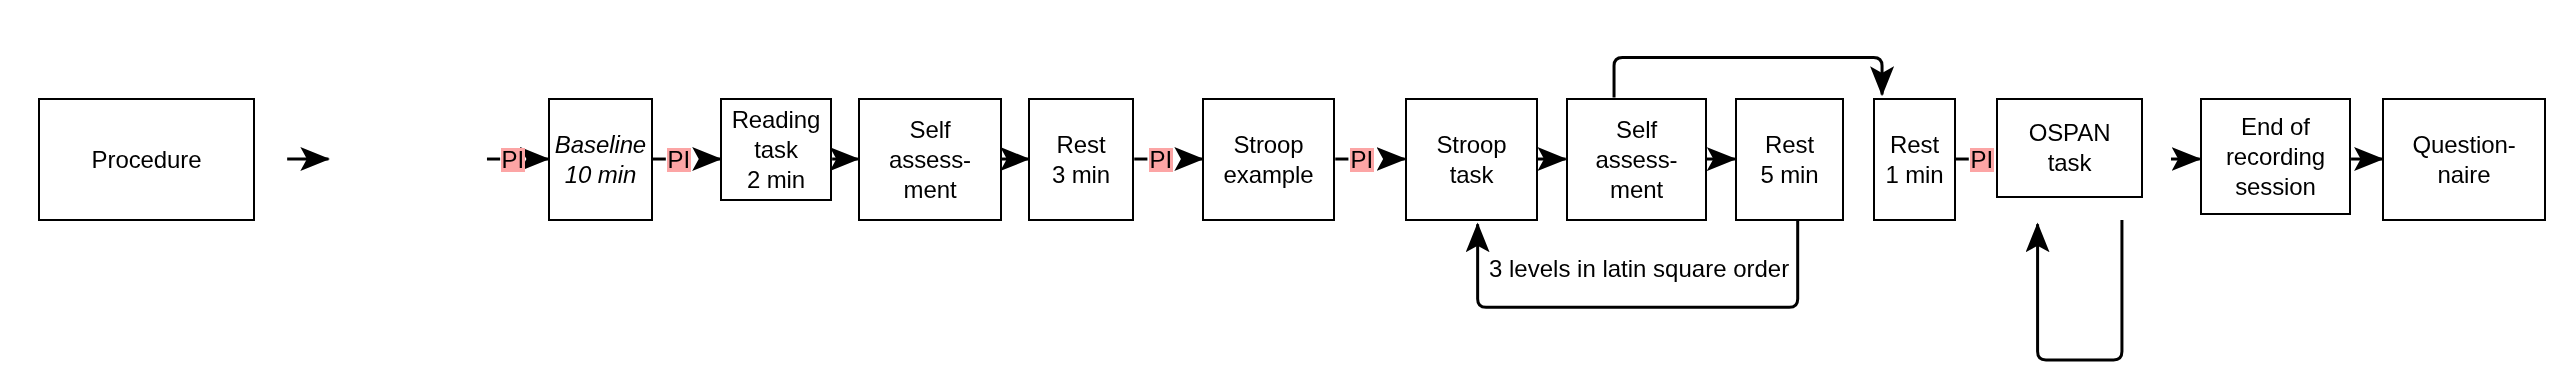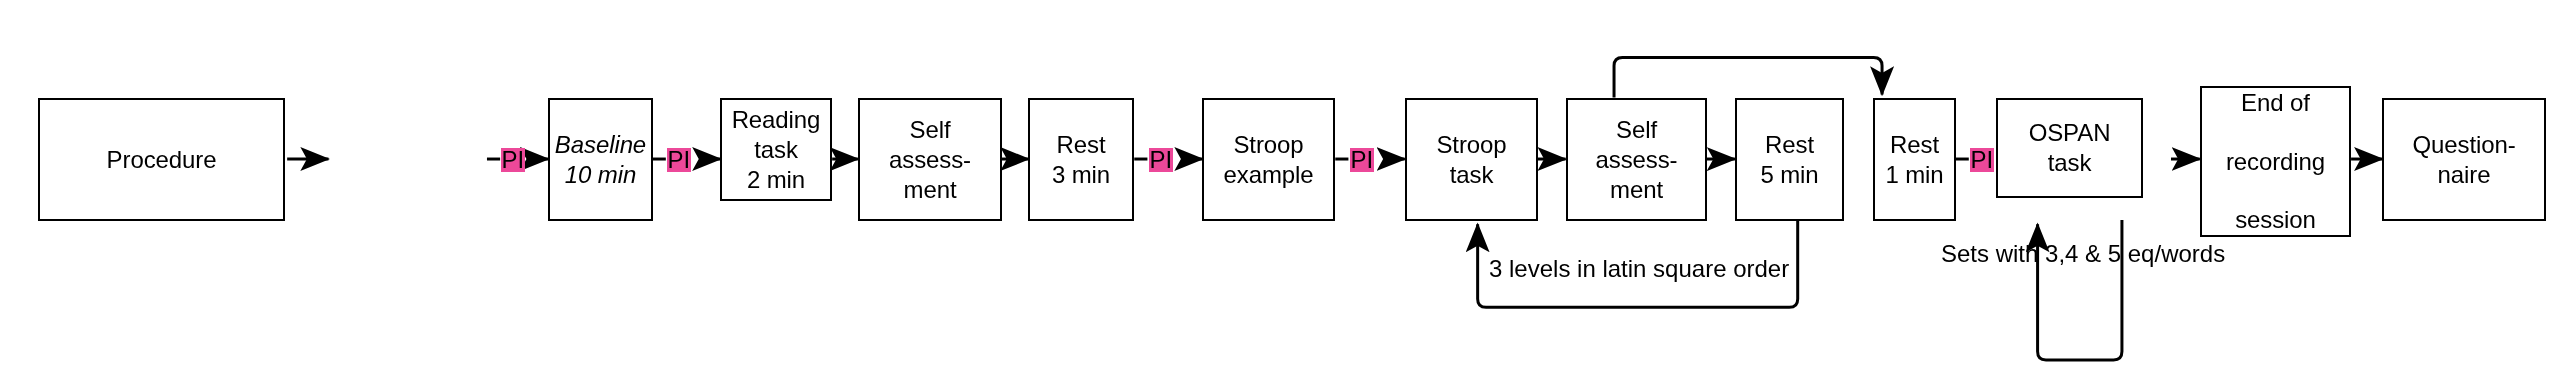--- a/index.html
+++ b/index.html
@@ -32,21 +32,21 @@
     line-height: 30px;
     letter-spacing: -0.1px;
     z-index: 3;
   }
   .node .ln { display: block; white-space: nowrap; }
   .conn-label {
     position: absolute;
     font-size: 24px;
     line-height: 24px;
     z-index: 4;
-    background: #ec4899;
+    background: #fca5a5;
     padding: 0 0.6px;
   }
   .annot {
     position: absolute;
     font-size: 24px;
     line-height: 29px;
     text-align: center;
     z-index: 4;
     white-space: nowrap;
   }
@@ -103,21 +103,21 @@
       <path d="M3930,266 L3982,266"></path>
 
       <path d="M2698,163 L2698,110 Q2698,96 2712,96 L3132,96 Q3146,96 3146,110 L3146,158"></path>
 
       <path d="M3005,368 L3005,500 Q3005,514 2991,514 L2484,514 Q2470,514 2470,500 L2470,375"></path>
 
       <path d="M3547,368 L3547,588 Q3547,602 3533,602 L3420,602 Q3406,602 3406,588 L3406,375"></path>
     </g>
   </svg>
 
-  <div class="node" style="left:38px; top:98px; width:247px; height:123px;">
+  <div class="node" style="left:38px; top:98px; width:217px; height:123px;">
     <span class="ln">Procedure</span>
   </div>
 
 
   <div class="node" style="left:548px; top:98px; width:105px; height:123px;font-style:italic;">
     <span class="ln">Baseline</span>
     <span class="ln">10 min</span>
   </div>
 
   <div class="node" style="left:720px; top:98px; width:112px; height:103px;">
@@ -161,21 +161,21 @@
   <div class="node" style="left:1873px; top:98px; width:83px; height:123px;">
     <span class="ln">Rest</span>
     <span class="ln">1 min</span>
   </div>
 
   <div class="node" style="left:1996px; top:98px; width:147px; height:100px;">
     <span class="ln">OSPAN</span>
     <span class="ln">task</span>
   </div>
 
-  <div class="node" style="left:2200px; top:86px; width:151px; height:151px;justify-content:space-between;">
+  <div class="node" style="left:2200px; top:98px; width:151px; height:117px;">
     <span class="ln">End of</span>
     <span class="ln">recording</span>
     <span class="ln">session</span>
   </div>
 
   <div class="node" style="left:2382px; top:98px; width:164px; height:123px;">
     <span class="ln">Question-</span>
     <span class="ln">naire</span>
   </div>
 
@@ -183,19 +183,15 @@
   <div class="conn-label" style="left:667px; top:148px;">PI</div>
   <div class="conn-label" style="left:1149px; top:148px;">PI</div>
   <div class="conn-label" style="left:1350px; top:148px;">PI</div>
   <div class="conn-label" style="left:1970px; top:148px;">PI</div>
 
   <div class="annot" style="left:1489px; top:254px; width:287px;">
     <span class="ln">3 levels in latin</span>
     <span class="ln">square order</span>
   </div>
 
-  <div class="annot" style="left:1941px; top:239px; width:251px;">
-    <span class="ln">Sets with 3,4 &amp; 5</span>
-    <span class="ln">eq/words</span>
-  </div>
 
 </div>
 
 
 </body></html>

